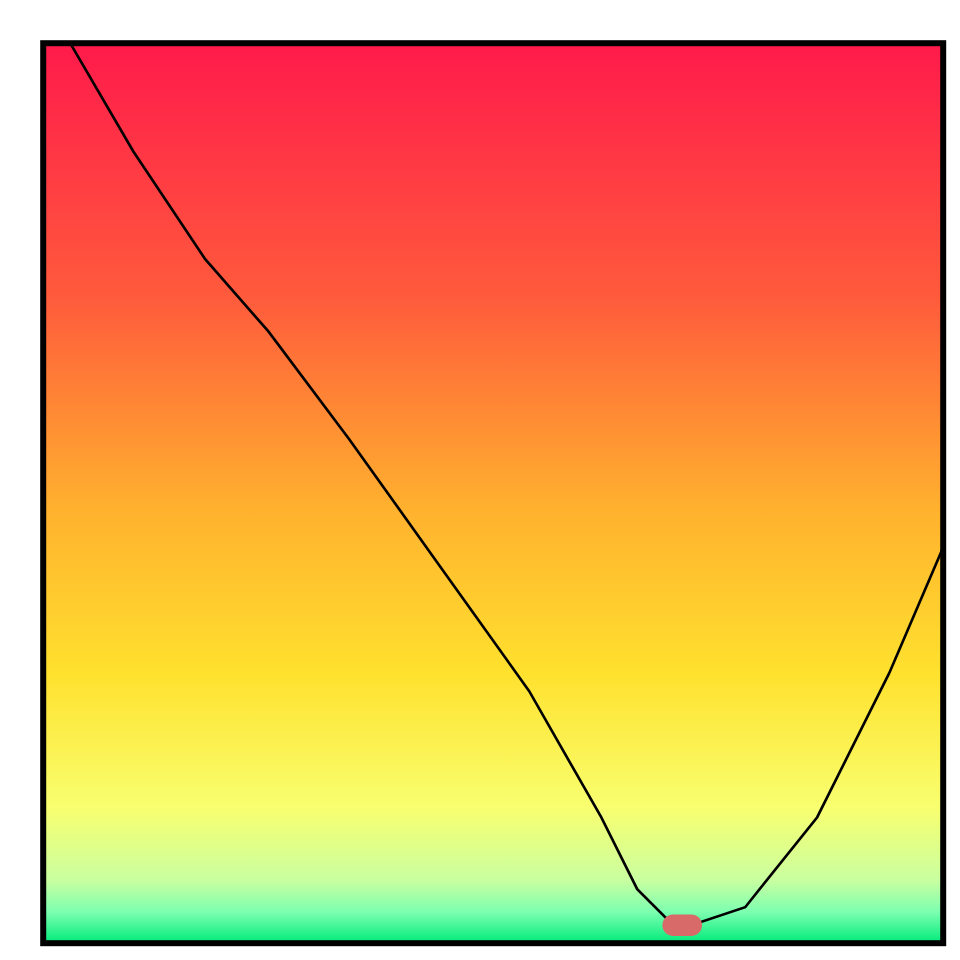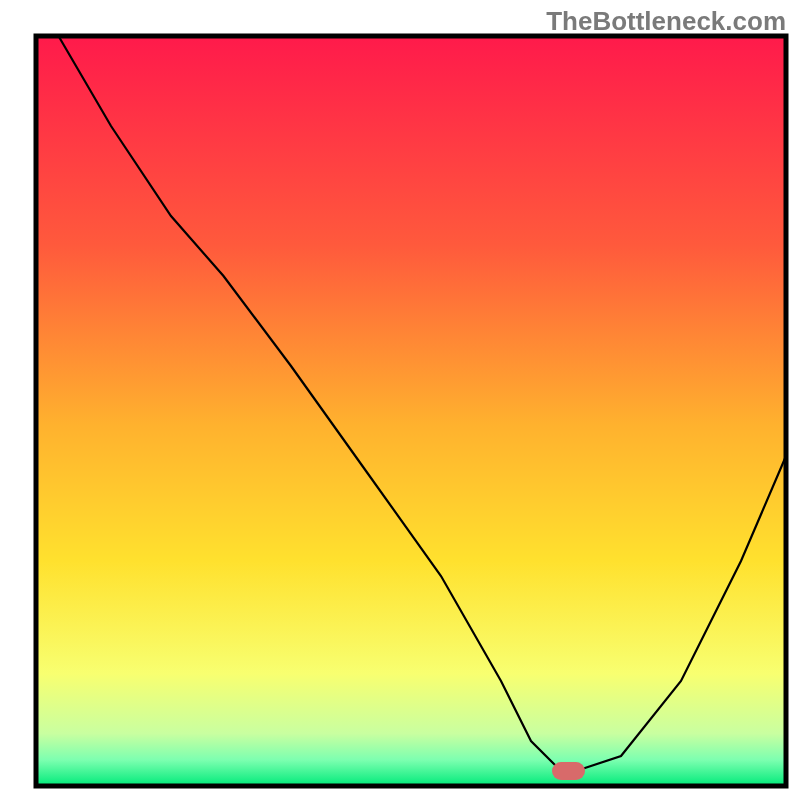--- a/index.html
+++ b/index.html
@@ -27,21 +27,20 @@
     letter-spacing: 0px;
   }
   svg {
     display: block;
   }
 </style>
 </head>
 <body>
 
 <div class="chart-wrap">
-  <div class="watermark">TheBottleneck.com</div>
   <svg id="chart-svg" width="800" height="800" viewBox="0 0 800 800">
     <defs>
       <linearGradient id="bg-grad" x1="0" y1="0" x2="0" y2="1">
           <stop offset="0%" stop-color="#ff1a4b"></stop>
           <stop offset="28.000000000000004%" stop-color="#ff5a3c"></stop>
           <stop offset="52%" stop-color="#ffb22e"></stop>
           <stop offset="70%" stop-color="#ffe12e"></stop>
           <stop offset="85%" stop-color="#f8ff70"></stop>
           <stop offset="93%" stop-color="#c9ffa0"></stop>
           <stop offset="96.5%" stop-color="#7dffb0"></stop>

